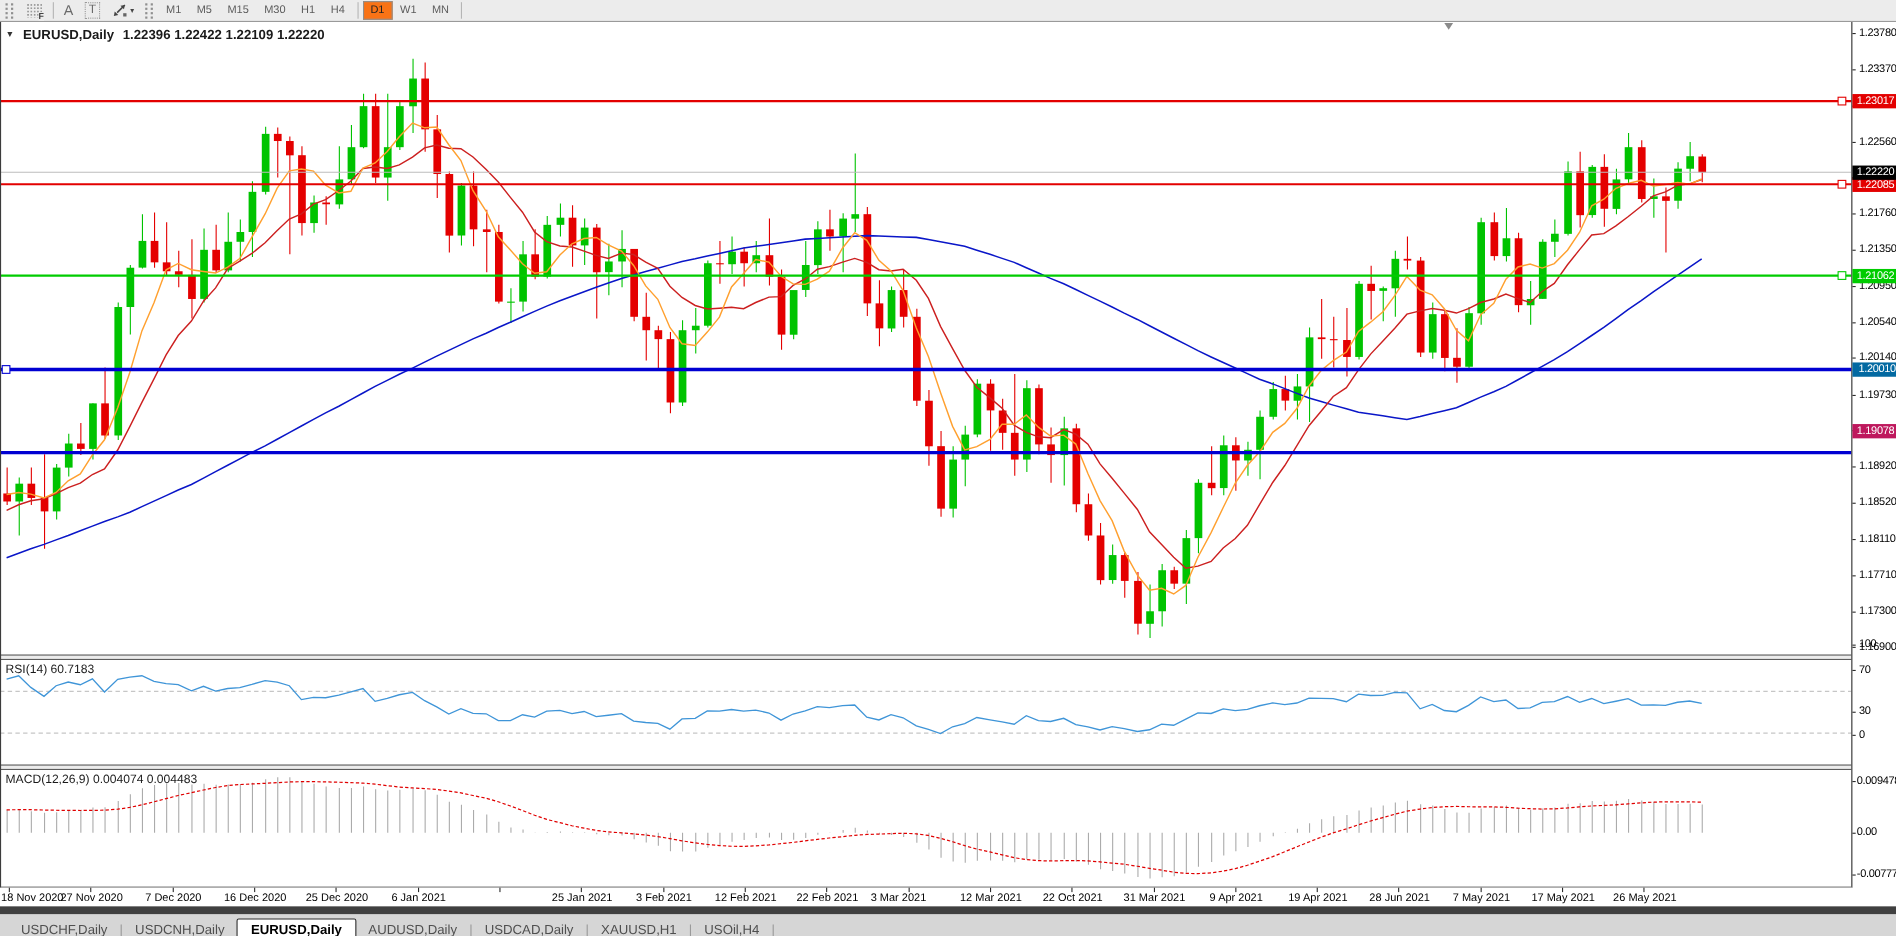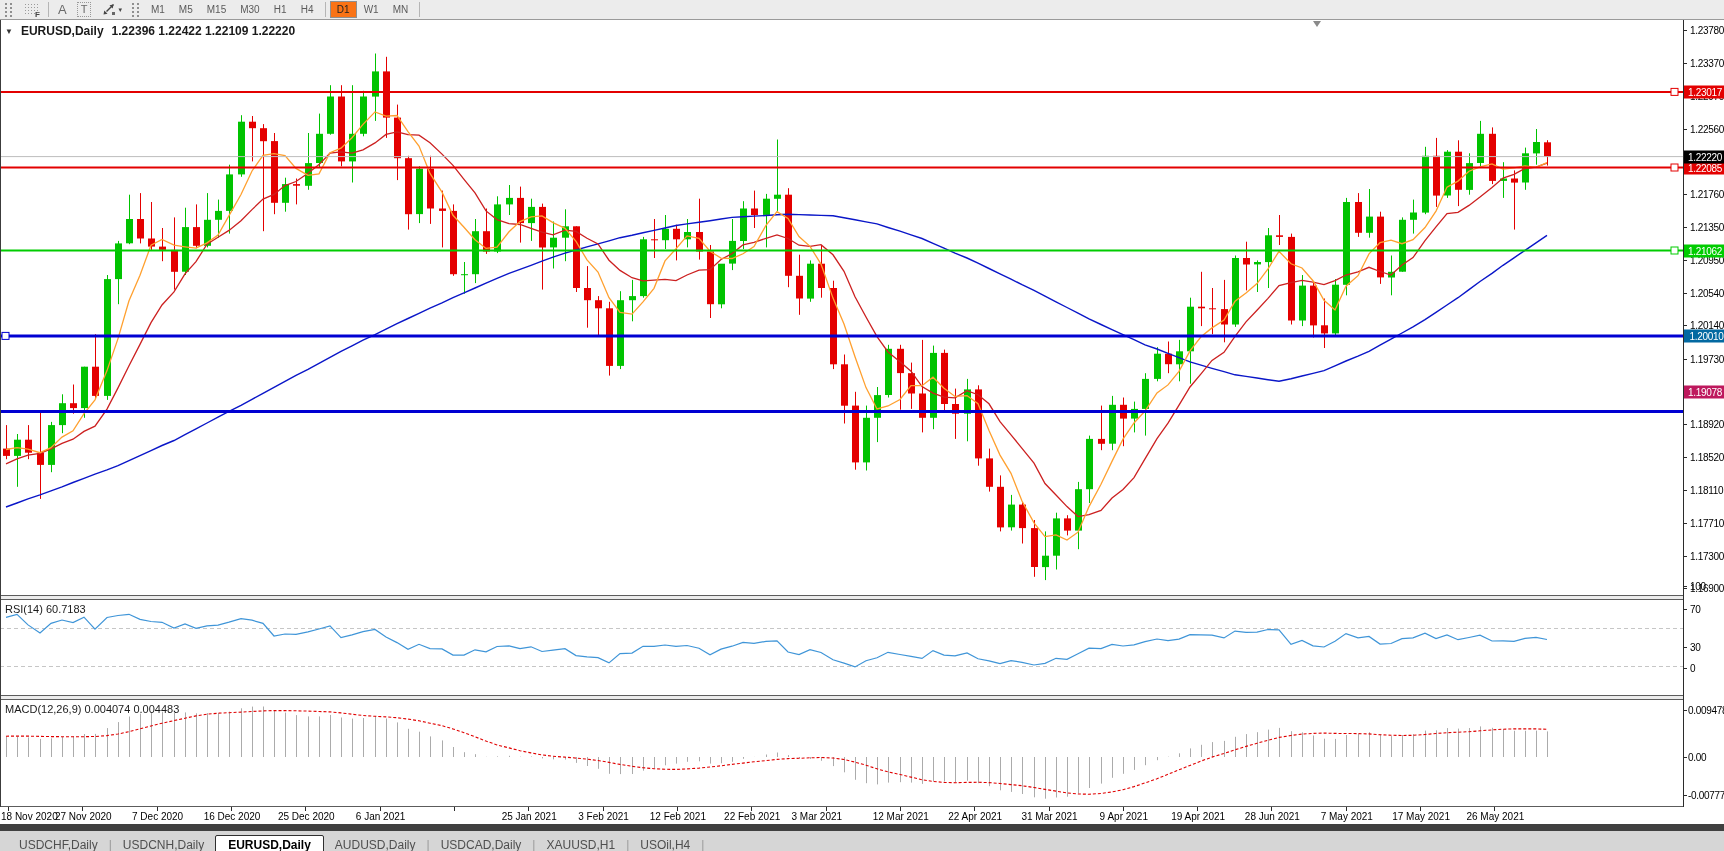--- a/index.html
+++ b/index.html
@@ -650,21 +650,21 @@
       <div class="dlab" style="left: 568.6px; width: 70px; text-align: center;">3 Feb 2021</div>
       <div class="dtick" style="left: 676.9px;"></div>
       <div class="dlab" style="left: 642.9px; width: 70px; text-align: center;">12 Feb 2021</div>
       <div class="dtick" style="left: 751.2px;"></div>
       <div class="dlab" style="left: 717.2px; width: 70px; text-align: center;">22 Feb 2021</div>
       <div class="dtick" style="left: 825.5px;"></div>
       <div class="dlab" style="left: 791.5px; width: 70px; text-align: left;">3 Mar 2021</div>
       <div class="dtick" style="left: 899.8px;"></div>
       <div class="dlab" style="left: 865.8px; width: 70px; text-align: center;">12 Mar 2021</div>
       <div class="dtick" style="left: 974.2px;"></div>
-      <div class="dlab" style="left: 940.2px; width: 70px; text-align: center;">22 Apr 2021</div>
+      <div class="dlab" style="left: 940.2px; width: 70px; text-align: center;">22 Oct 2021</div>
       <div class="dtick" style="left: 1048.5px;"></div>
       <div class="dlab" style="left: 1014.5px; width: 70px; text-align: center;">31 Mar 2021</div>
       <div class="dtick" style="left: 1122.8px;"></div>
       <div class="dlab" style="left: 1088.8px; width: 70px; text-align: center;">9 Apr 2021</div>
       <div class="dtick" style="left: 1197.1px;"></div>
       <div class="dlab" style="left: 1163.1px; width: 70px; text-align: center;">19 Apr 2021</div>
       <div class="dtick" style="left: 1271.4px;"></div>
       <div class="dlab" style="left: 1237.4px; width: 70px; text-align: center;">28 Jun 2021</div>
       <div class="dtick" style="left: 1345.8px;"></div>
       <div class="dlab" style="left: 1311.8px; width: 70px; text-align: center;">7 May 2021</div>

